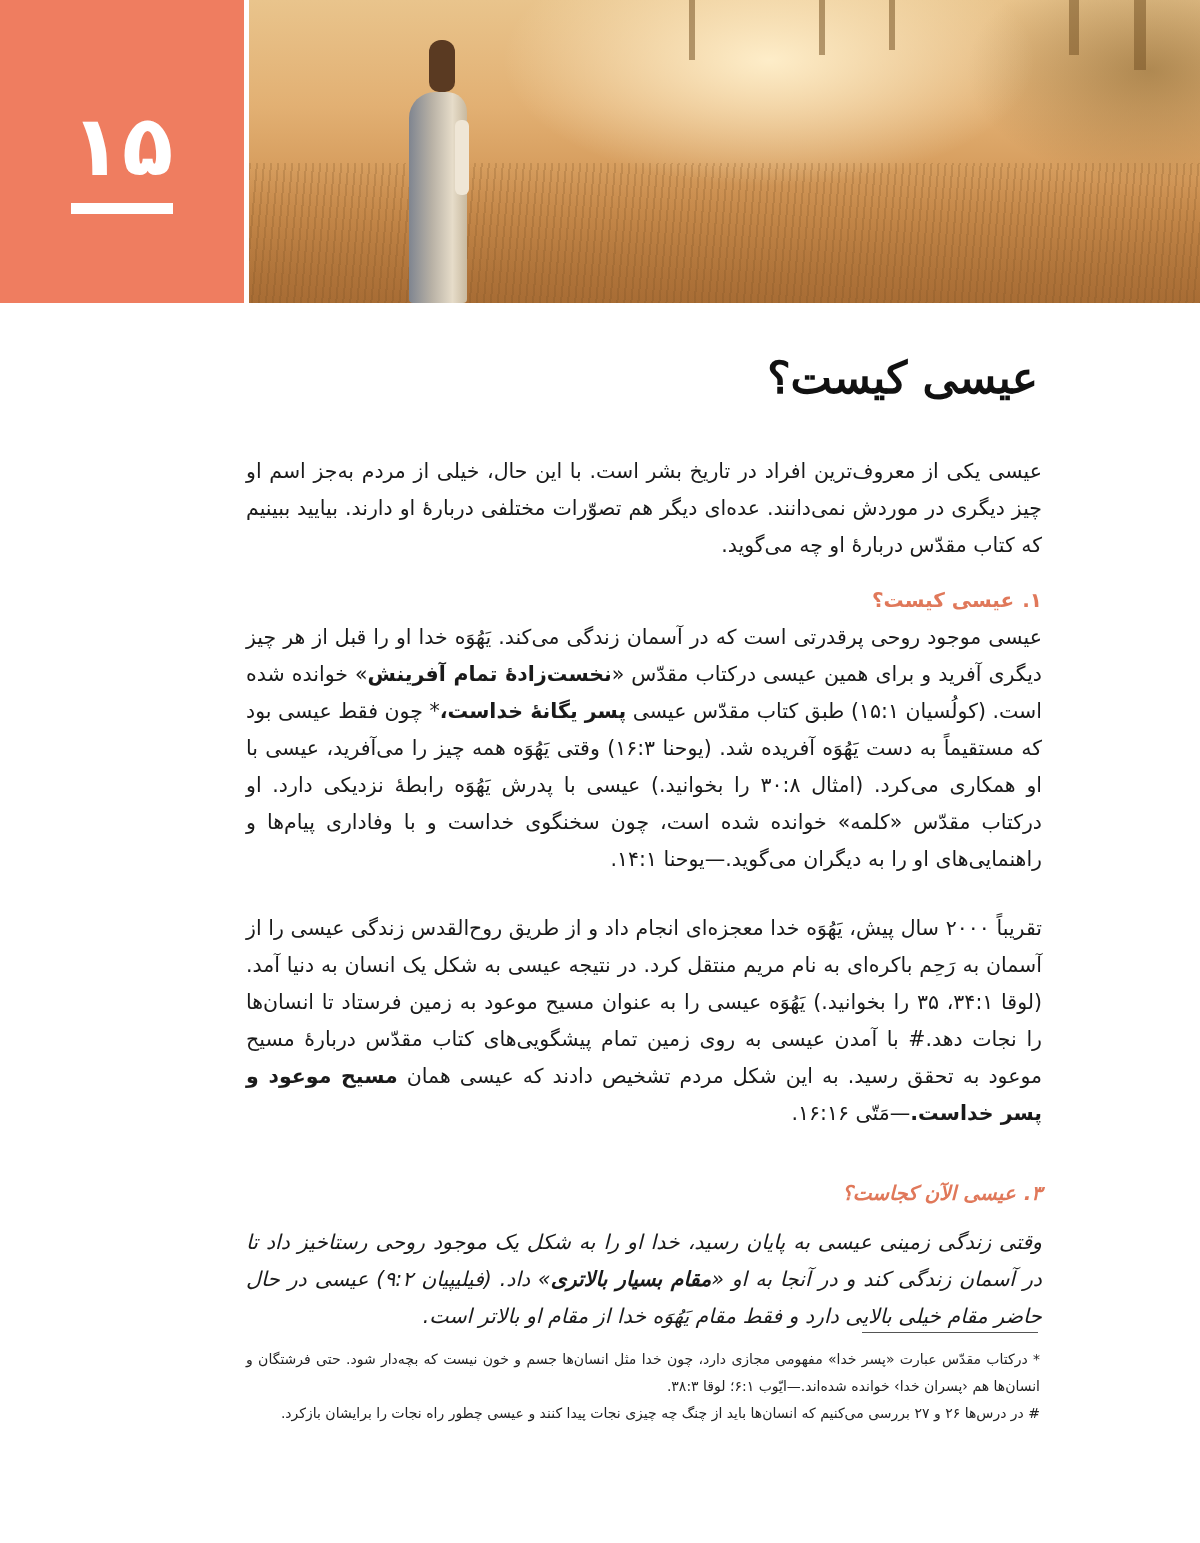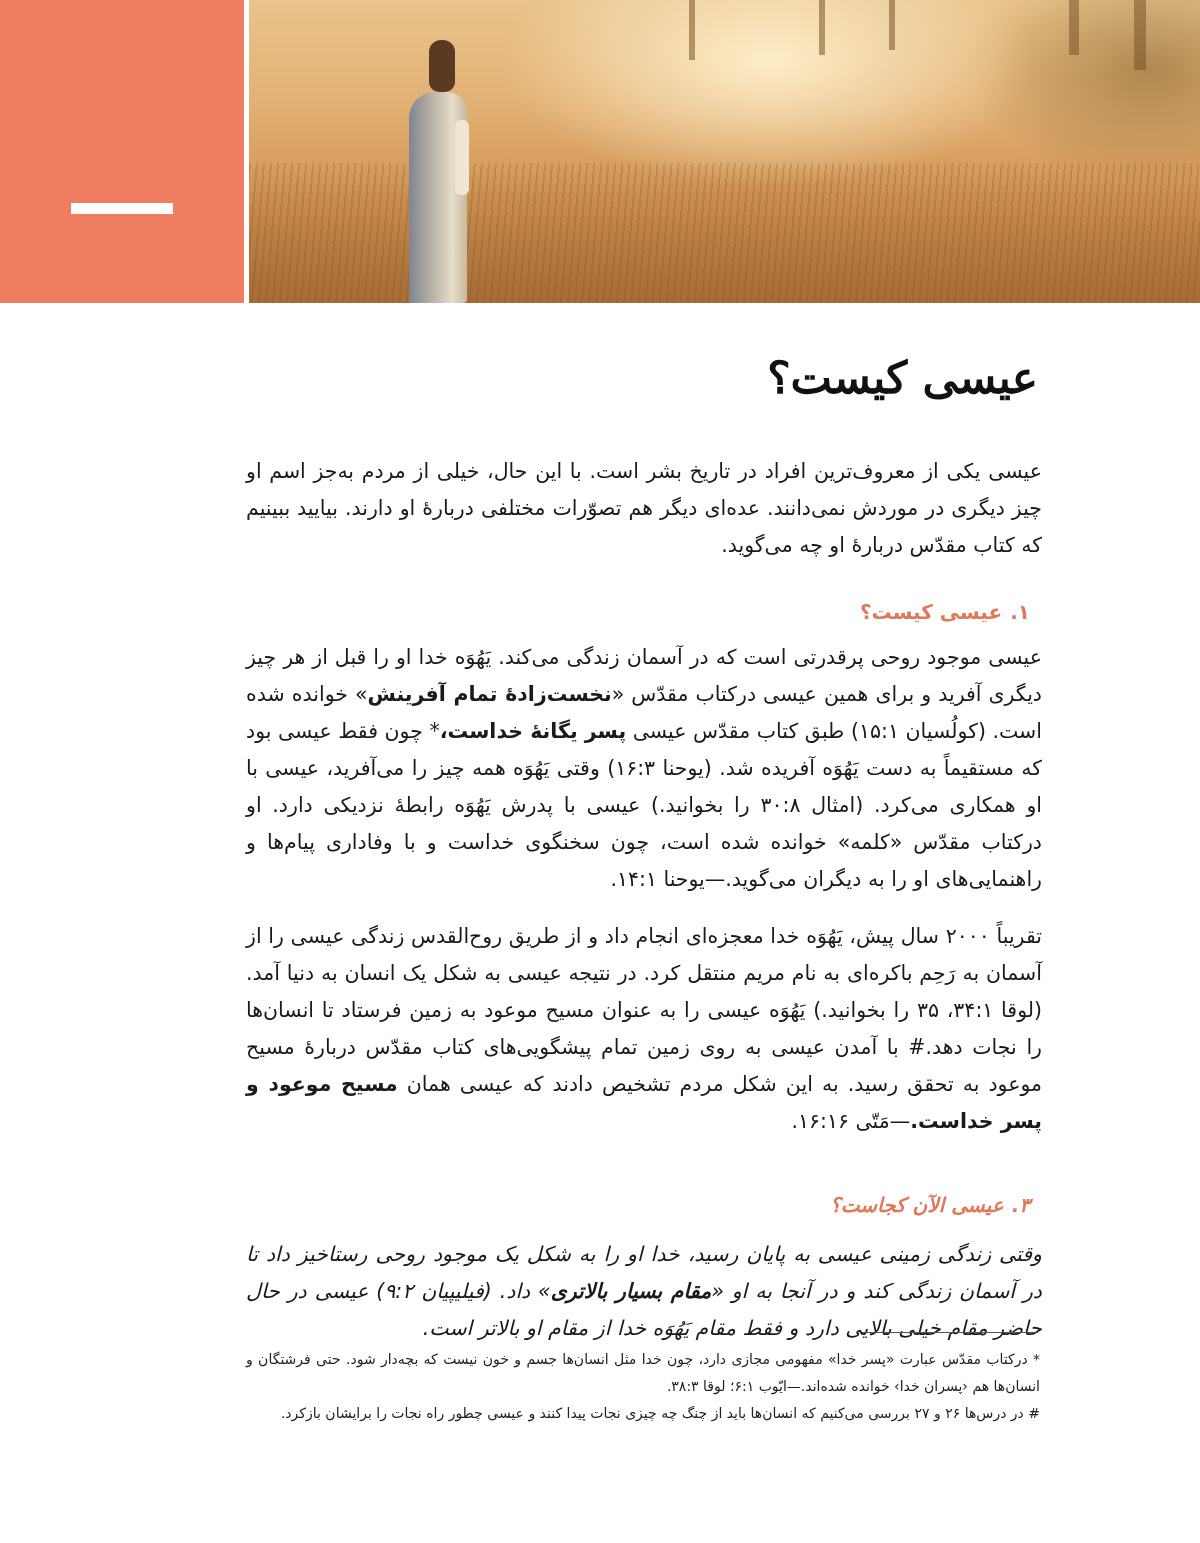--- a/index.html
+++ b/index.html
@@ -19,40 +19,41 @@
     background: repeating-linear-gradient(95deg, rgba(120,80,35,0.22) 0 2px, rgba(0,0,0,0) 2px 7px),
                 linear-gradient(180deg, rgba(190,130,70,0) 0%, rgba(150,95,45,0.5) 100%); }
   .hero .figure-robe { position: absolute; left: 160px; top: 92px; width: 58px; height: 211px; background: linear-gradient(90deg, #7f8590 0%, #b9b2a6 40%, #e6dcc9 75%, #c8b99f 100%); border-radius: 26px 20px 4px 4px; }
   .hero .figure-head { position: absolute; left: 180px; top: 40px; width: 26px; height: 52px; background: #5a3a22; border-radius: 12px 12px 10px 10px; }
   .hero .figure-arm { position: absolute; left: 206px; top: 120px; width: 14px; height: 75px; background: #efe6d6; border-radius: 6px; }
 
   .title { position: absolute; right: 162px; top: 352px; font-family: "DejaVu Serif", serif; font-size: 44px; font-weight: bold; direction: rtl; margin: 0; color: #111; }
 
   .content { position: absolute; left: 246px; width: 796px; direction: rtl; text-align: justify; text-align-last: right; }
   .body-text { font-size: 20.5px; line-height: 37px; margin: 0; }
-  .q-head { font-size: 20px; font-weight: bold; color: #e0785a; margin: 12px; line-height: 30px; }
+  .q-head { font-size: 20px; font-weight: bold; color: #e0785a; margin: 0; line-height: 30px; }
   .q-head .num { display: inline-block; margin-left: 8px; }
 
   .intro { top: 453px; }
   .q1 { top: 585px; }
   .q1 .body-text { margin-top: 4px; }
   .q2 { top: 898px; }
-  .q2 .body-text { margin-top: 20px; }
+  .q2 .body-text { margin-top: 12px; }
   .q3 { top: 1178px; font-style: italic; }
   .q3 .body-text { margin-top: 16px; }
 
   .fn-rule { position: absolute; left: 862px; top: 1332px; width: 176px; height: 1px; background: #555; }
   .footnotes { position: absolute; left: 246px; top: 1346px; width: 794px; direction: rtl; text-align: justify; text-align-last: right; font-size: 14px; line-height: 27px; color: #222; }
   .footnotes p { margin: 0; }
   b { font-weight: bold; }
 </style>
 </head>
 <body>
 
 <div class="chapter-box">
+  <div class="chapter-num">۱۵</div>
   <div class="chapter-bar"></div>
 </div>
 
 <div class="hero">
   <div class="tree" style="left:440px;height:60px;"></div>
   <div class="tree" style="left:570px;height:55px;"></div>
   <div class="tree" style="left:640px;height:50px;"></div>
   <div class="tree" style="left:820px;height:55px;width:10px;"></div>
   <div class="tree" style="left:885px;height:70px;width:12px;"></div>
   <div class="grass"></div>

